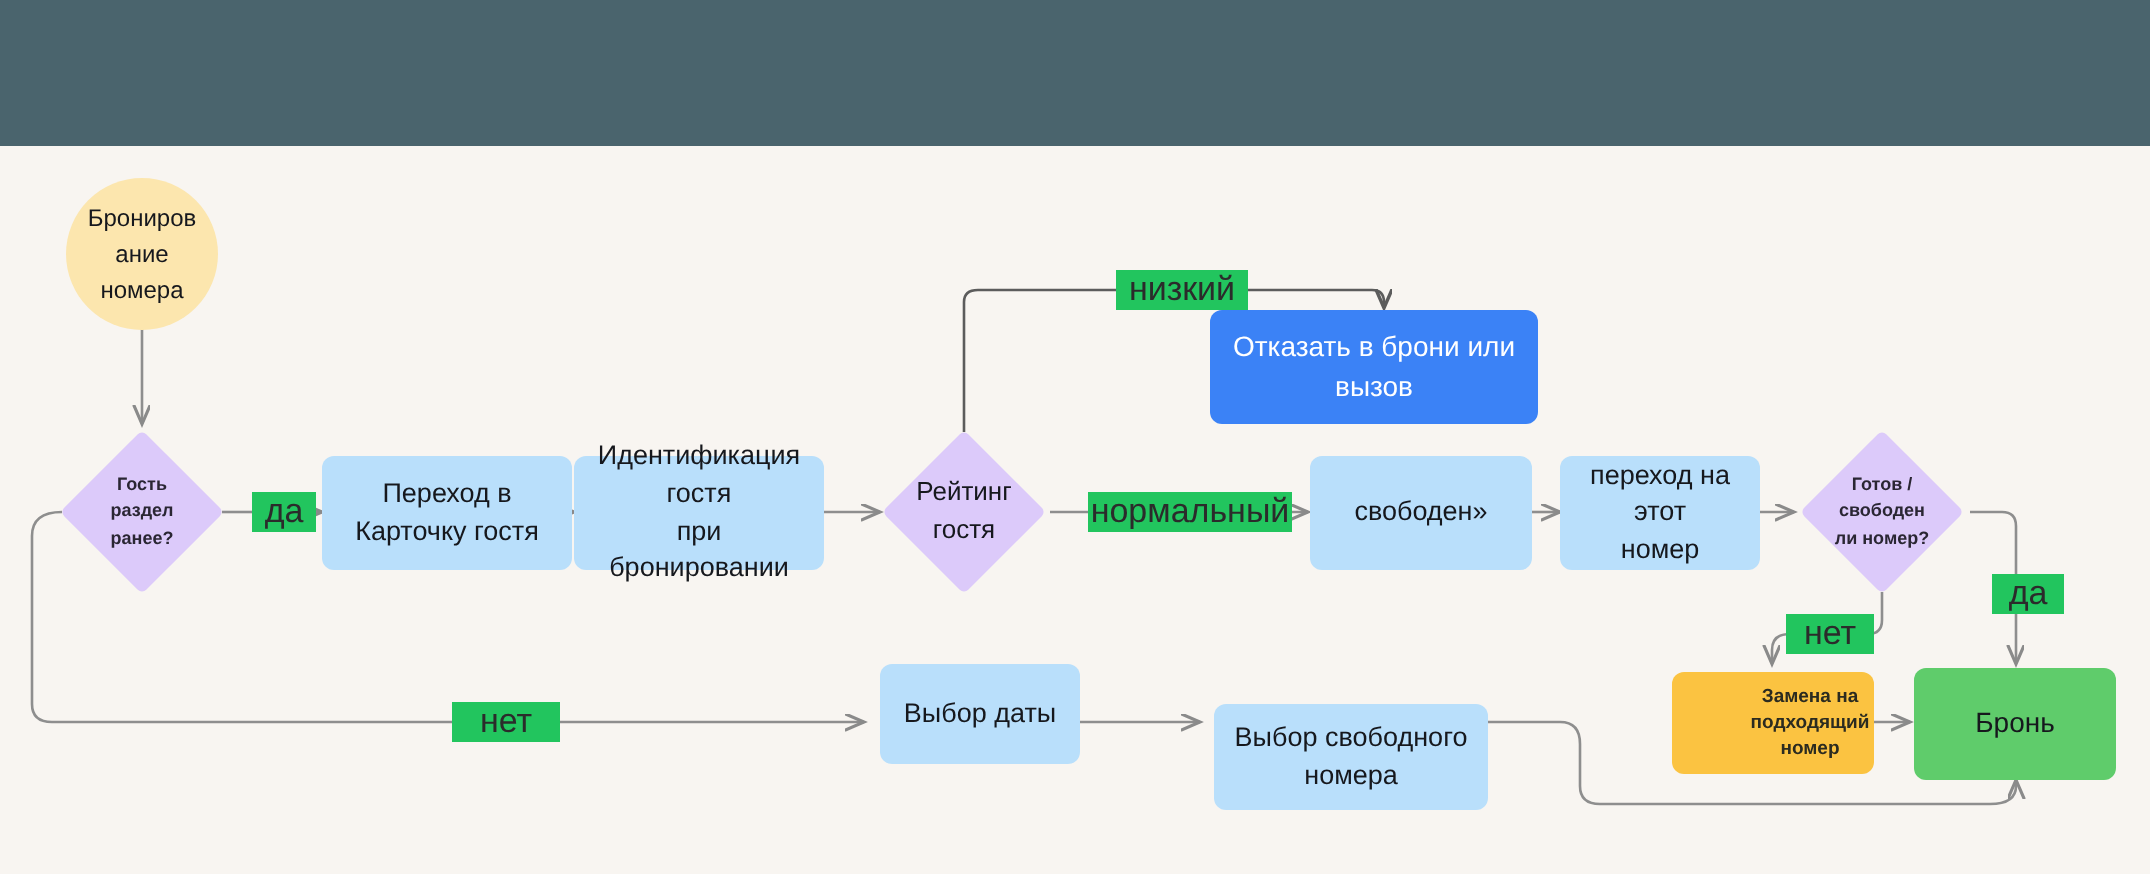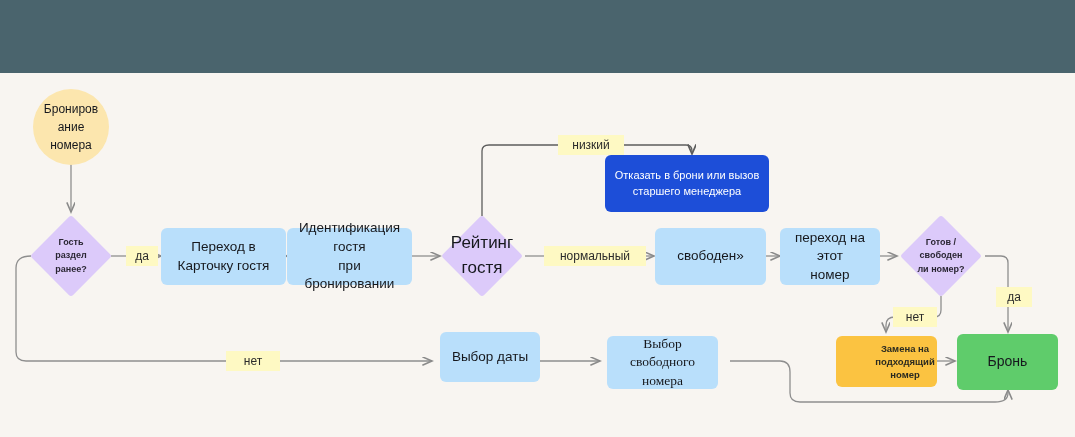--- a/index.html
+++ b/index.html
@@ -15,36 +15,36 @@
   }
   #canvas{
     position:absolute;left:0;top:73px;width:1075px;height:364px;
     background:#F8F5F1;
   }
   #edges{position:absolute;left:0;top:0;width:1075px;height:437px;pointer-events:none;}
   .node{position:absolute;box-sizing:border-box;display:flex;align-items:center;justify-content:center;text-align:center;}
   .box{border-radius:6px;}
   .box .lbl{padding:0 8px;line-height:1.38;}
   .blue{background:#B9DFFB;color:#16181D;font-size:13.5px;}
-  .red{background:#1d4ed8;color:#FFFFFF;font-size:11px;}
+  .red{background:#3b82f6;color:#FFFFFF;font-size:14px;}
   .orange{background:#FBC341;color:#2B2B20;font-size:9.5px;font-weight:bold;padding-left:37px;}
   .green{background:#5FCC6B;color:#16181D;font-size:14px;}
   .circle{background:#FCE6AE;border-radius:50%;color:#16181D;font-size:12px;}
   .circle .lbl{line-height:1.5;}
   .diamond{background:transparent;}
   .diamond .shape{
     position:absolute;left:0;top:0;width:100%;height:100%;
     background:#DCCAFA;transform:rotate(45deg);border-radius:3px;
   }
   .diamond .lbl{position:relative;z-index:2;line-height:1.45;}
   .diamond.small .lbl{font-size:9px;font-weight:bold;color:#2A2633;}
-  .diamond.big .lbl{font-size:17px;color:#16181D;}
+  .diamond.big .lbl{font-size:13px;color:#16181D;}
   .edge-label{
-    position:absolute;font-size:12px;color:#2B2B2B;
-    background:#fef9c3;padding:0 5px;white-space:nowrap;
+    position:absolute;font-size:17px;color:#2B2B2B;
+    background:#22c55e;padding:0 5px;white-space:nowrap;
     display:flex;align-items:center;justify-content:center;
   }
 </style>
 </head>
 <body>
 
 <div id="header-bar"></div>
 
 <div id="canvas"></div>
 
@@ -129,21 +129,20 @@
   <div class="shape"></div>
   <div class="lbl">
     <div>Рейтинг</div>
     <div>гостя</div>
   </div>
 </div>
 
 <div class="node box red" style="left:605px;top:155px;width:164px;height:57px;">
   <div class="lbl">
     <div>Отказать в брони или вызов</div>
-    <div>старшего менеджера</div>
   </div>
 </div>
 
 <div class="node box blue" style="left:655px;top:228px;width:111px;height:57px;">
   <div class="lbl">
     <div>свободен»</div>
   </div>
 </div>
 
 <div class="node box blue" style="left:780px;top:228px;width:100px;height:57px;">
@@ -159,21 +158,21 @@
     <div>Готов /</div>
     <div>свободен</div>
     <div>ли номер?</div>
   </div>
 </div>
 
 <div class="node box blue" style="left:440px;top:332px;width:100px;height:50px;">
   <div class="lbl">Выбор даты</div>
 </div>
 
-<div class="node box blue" style="left:607px;top:336px;width:111px;height:53px;font-family:Liberation Serif, serif;">
+<div class="node box blue" style="left:607px;top:352px;width:137px;height:53px;">
   <div class="lbl">
     <div>Выбор свободного</div>
     <div>номера</div>
   </div>
 </div>
 
 <div class="node box orange" style="left:836px;top:336px;width:101px;height:51px;">
   <div class="lbl">
     <div>Замена на подходящий</div>
     <div>номер</div>

